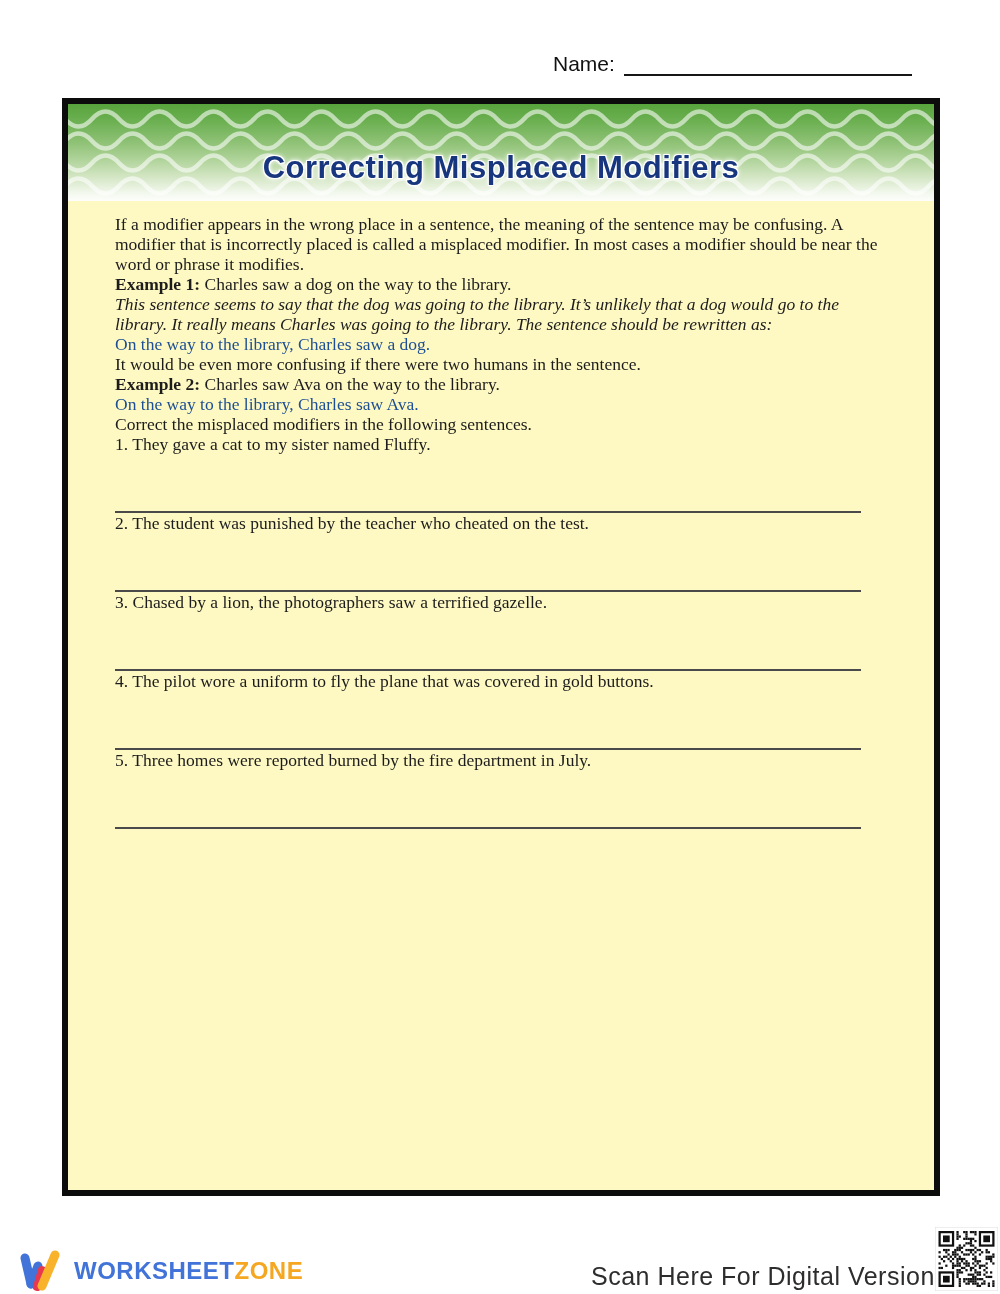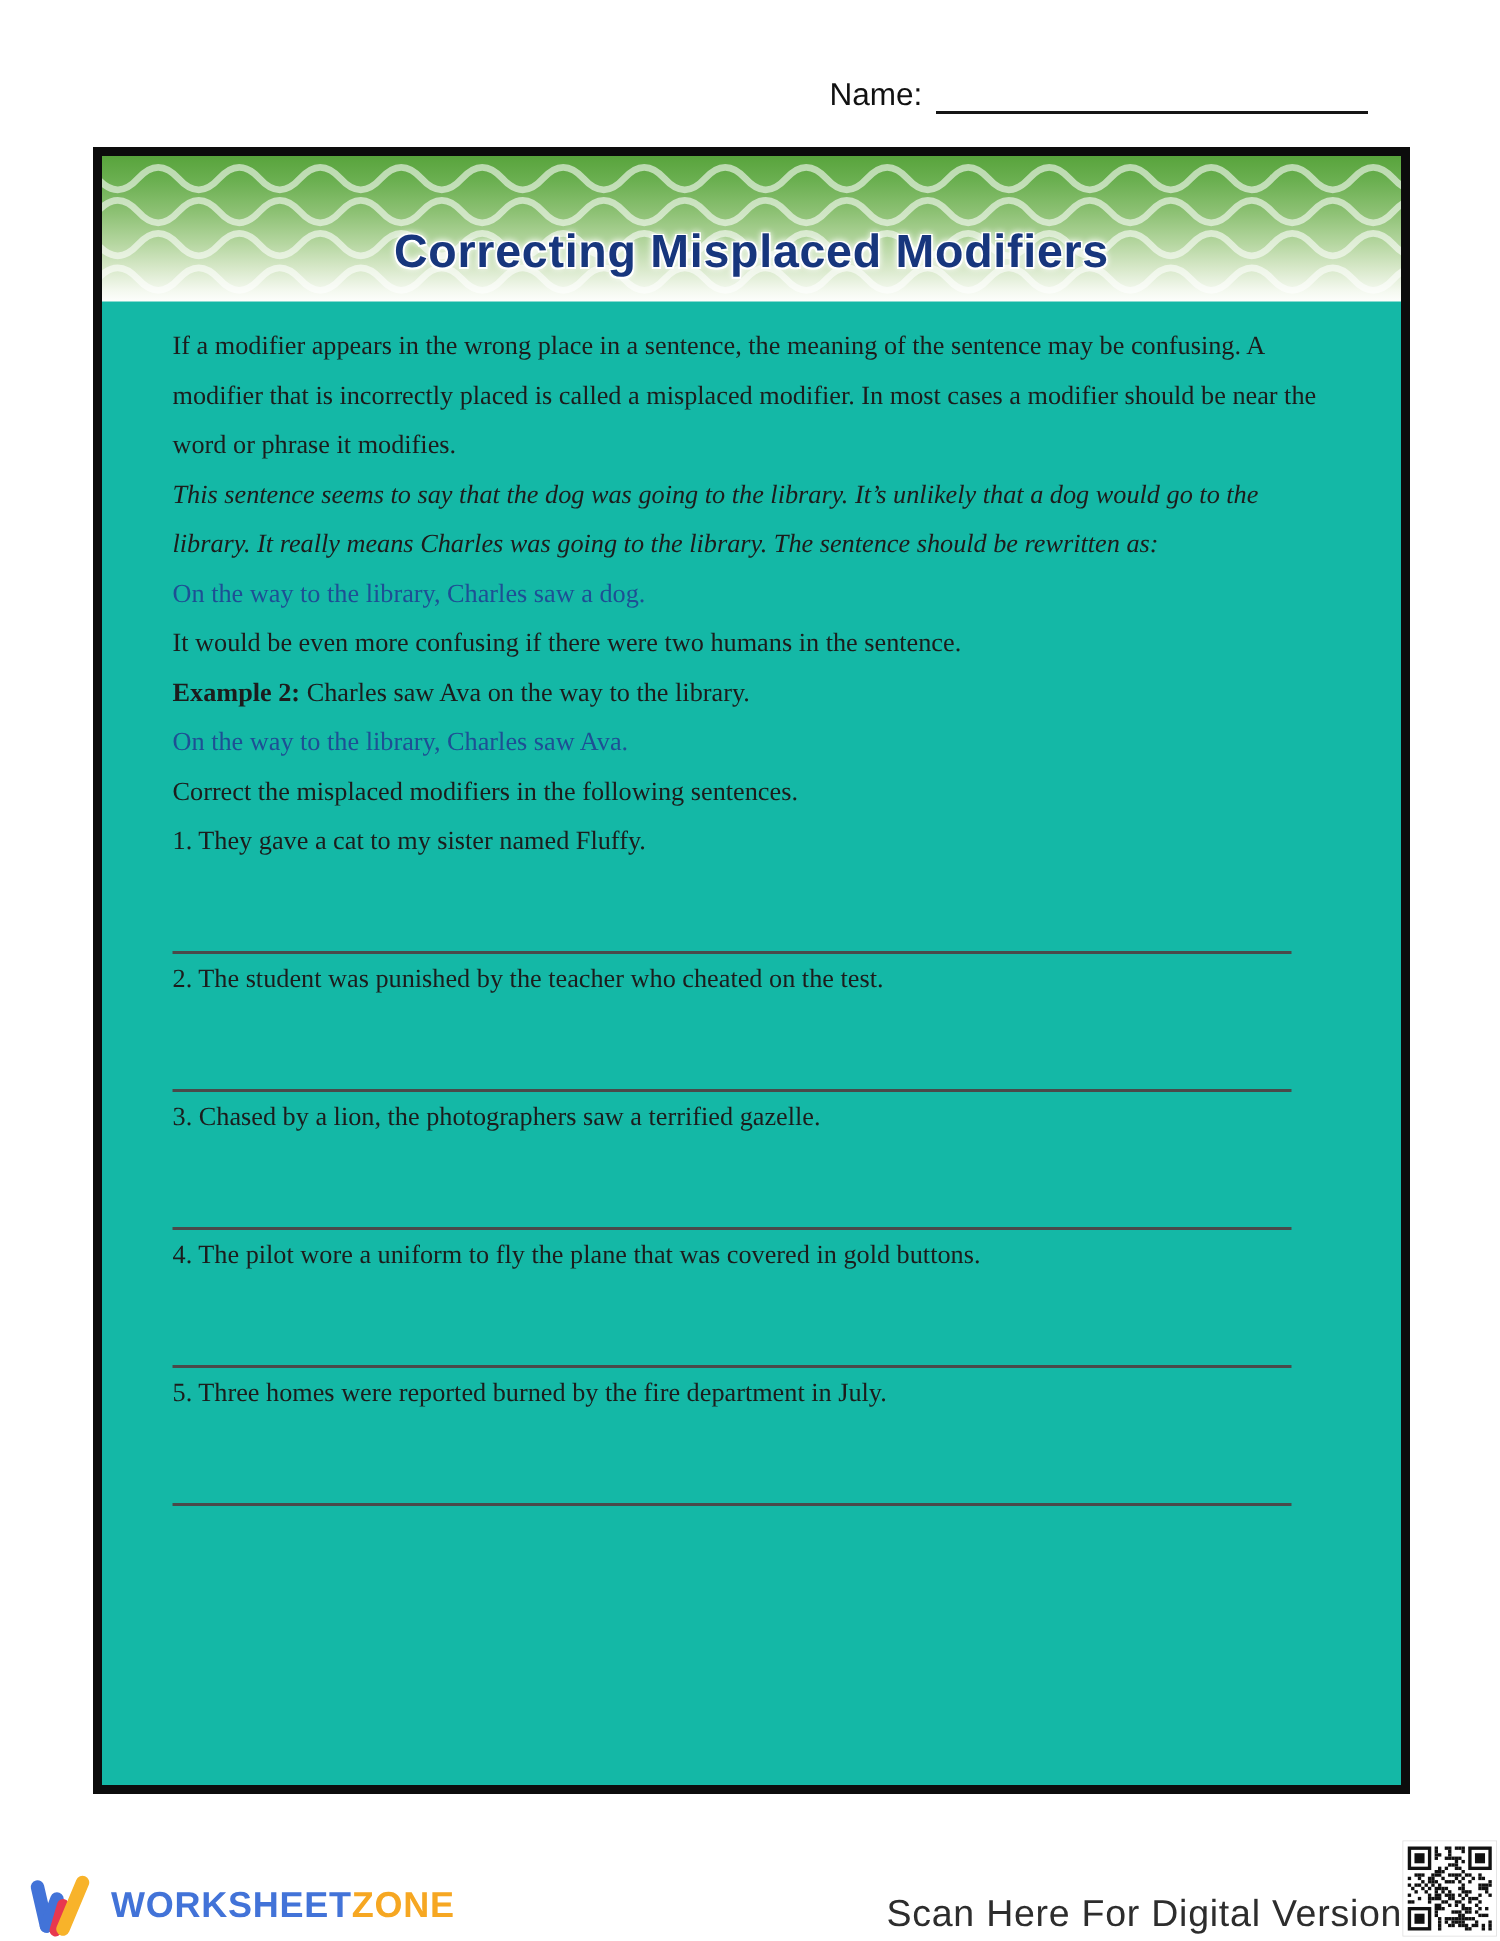--- a/index.html
+++ b/index.html
@@ -16,42 +16,42 @@
     display:flex; align-items:center;
   }
   .name-blank {
     display:inline-block; width:288px; height:22px; margin-left:9px;
     border-bottom:2px solid #161616;
   }
 
   
   .sheet {
     position:absolute; left:62px; top:98px; width:878px; height:1098px;
-    box-sizing:border-box; border:6px solid #0c0c0c; background:#14b8a6;
+    box-sizing:border-box; border:6px solid #0c0c0c; background:#fef9c3;
   }
 
   .sheet-header {
     position:relative; height:97px; overflow:hidden;
     background:linear-gradient(180deg,
       #58a43c 0%, #6cb052 18%, #8fc276 40%, #b5d6a0 60%,
       #d9e9cb 78%, #f3f8ee 92%, #fdfefc 100%);
   }
   .sheet-header svg.waves { position:absolute; left:0; top:0; }
   .sheet-title {
     position:absolute; left:0; top:46px; width:100%; text-align:center;
     font-family:"Liberation Sans", sans-serif; font-weight:bold;
     font-size:31px; letter-spacing:0.5px; color:#17367d;
     text-shadow:
       -1px -1px 0 #ffffff, 1px -1px 0 #ffffff,
       -1px  1px 0 #ffffff, 1px  1px 0 #ffffff,
       0 0 4px #ffffff, 0 0 6px #ffffff;
   }
 
   
-  .content { margin:13px 48px 0 47px; font-size:17.5px; line-height:33px; }
+  .content { margin:13px 48px 0 47px; font-size:17.5px; line-height:20px; }
   .content p { margin:0; }
   .bold { font-weight:bold; }
   .blue { color:#1e4f94; }
 
   .p-intro        { margin-top:0; }
   .p-example      { margin-top:10px; }
   .p-explain      { margin-top:11px;font-style:italic; }
   .p-corrected    { margin-top:11px; }
   .p-note         { margin-top:11px; }
   .p-example2     { margin-top:22px; }
@@ -100,20 +100,21 @@
         <path d="M -30 59 q 13.5 -15 27 0 q 13.5 15 27 0 q 13.5 -15 27 0 q 13.5 15 27 0 q 13.5 -15 27 0 q 13.5 15 27 0 q 13.5 -15 27 0 q 13.5 15 27 0 q 13.5 -15 27 0 q 13.5 15 27 0 q 13.5 -15 27 0 q 13.5 15 27 0 q 13.5 -15 27 0 q 13.5 15 27 0 q 13.5 -15 27 0 q 13.5 15 27 0 q 13.5 -15 27 0 q 13.5 15 27 0 q 13.5 -15 27 0 q 13.5 15 27 0 q 13.5 -15 27 0 q 13.5 15 27 0 q 13.5 -15 27 0 q 13.5 15 27 0 q 13.5 -15 27 0 q 13.5 15 27 0 q 13.5 -15 27 0 q 13.5 15 27 0 q 13.5 -15 27 0 q 13.5 15 27 0 q 13.5 -15 27 0 q 13.5 15 27 0 q 13.5 -15 27 0 q 13.5 15 27 0 q 13.5 -15 27 0" fill="none" stroke="rgba(255,255,255,0.58)" stroke-width="4.5"></path>
         <path d="M -57 82 q 13.5 -15 27 0 q 13.5 15 27 0 q 13.5 -15 27 0 q 13.5 15 27 0 q 13.5 -15 27 0 q 13.5 15 27 0 q 13.5 -15 27 0 q 13.5 15 27 0 q 13.5 -15 27 0 q 13.5 15 27 0 q 13.5 -15 27 0 q 13.5 15 27 0 q 13.5 -15 27 0 q 13.5 15 27 0 q 13.5 -15 27 0 q 13.5 15 27 0 q 13.5 -15 27 0 q 13.5 15 27 0 q 13.5 -15 27 0 q 13.5 15 27 0 q 13.5 -15 27 0 q 13.5 15 27 0 q 13.5 -15 27 0 q 13.5 15 27 0 q 13.5 -15 27 0 q 13.5 15 27 0 q 13.5 -15 27 0 q 13.5 15 27 0 q 13.5 -15 27 0 q 13.5 15 27 0 q 13.5 -15 27 0 q 13.5 15 27 0 q 13.5 -15 27 0 q 13.5 15 27 0 q 13.5 -15 27 0 q 13.5 15 27 0" fill="none" stroke="rgba(255,255,255,0.58)" stroke-width="4.5"></path>
       </svg>
     <div class="sheet-title">Correcting Misplaced Modifiers</div>
   </div>
 
   <div class="content">
 
     <p class="p-intro">If a modifier appears in the wrong place in a sentence, the meaning of the sentence may be confusing. A modifier that is incorrectly placed is called a misplaced modifier. In most cases a modifier should be near the word or phrase it modifies.</p>
 
+    <p class="p-example"><span class="bold">Example 1:</span> <span>Charles saw a dog on the way to the library.</span></p>
 
     <p class="p-explain">This sentence seems to say that the dog was going to the library. It’s unlikely that a dog would go to the library. It really means Charles was going to the library. The sentence should be rewritten as:</p>
 
     <p class="p-corrected blue">On the way to the library, Charles saw a dog.</p>
 
     <p class="p-note">It would be even more confusing if there were two humans in the sentence.</p>
 
     <p class="p-example p-example2"><span class="bold">Example 2:</span> <span>Charles saw Ava on the way to the library.</span></p>
 
 

